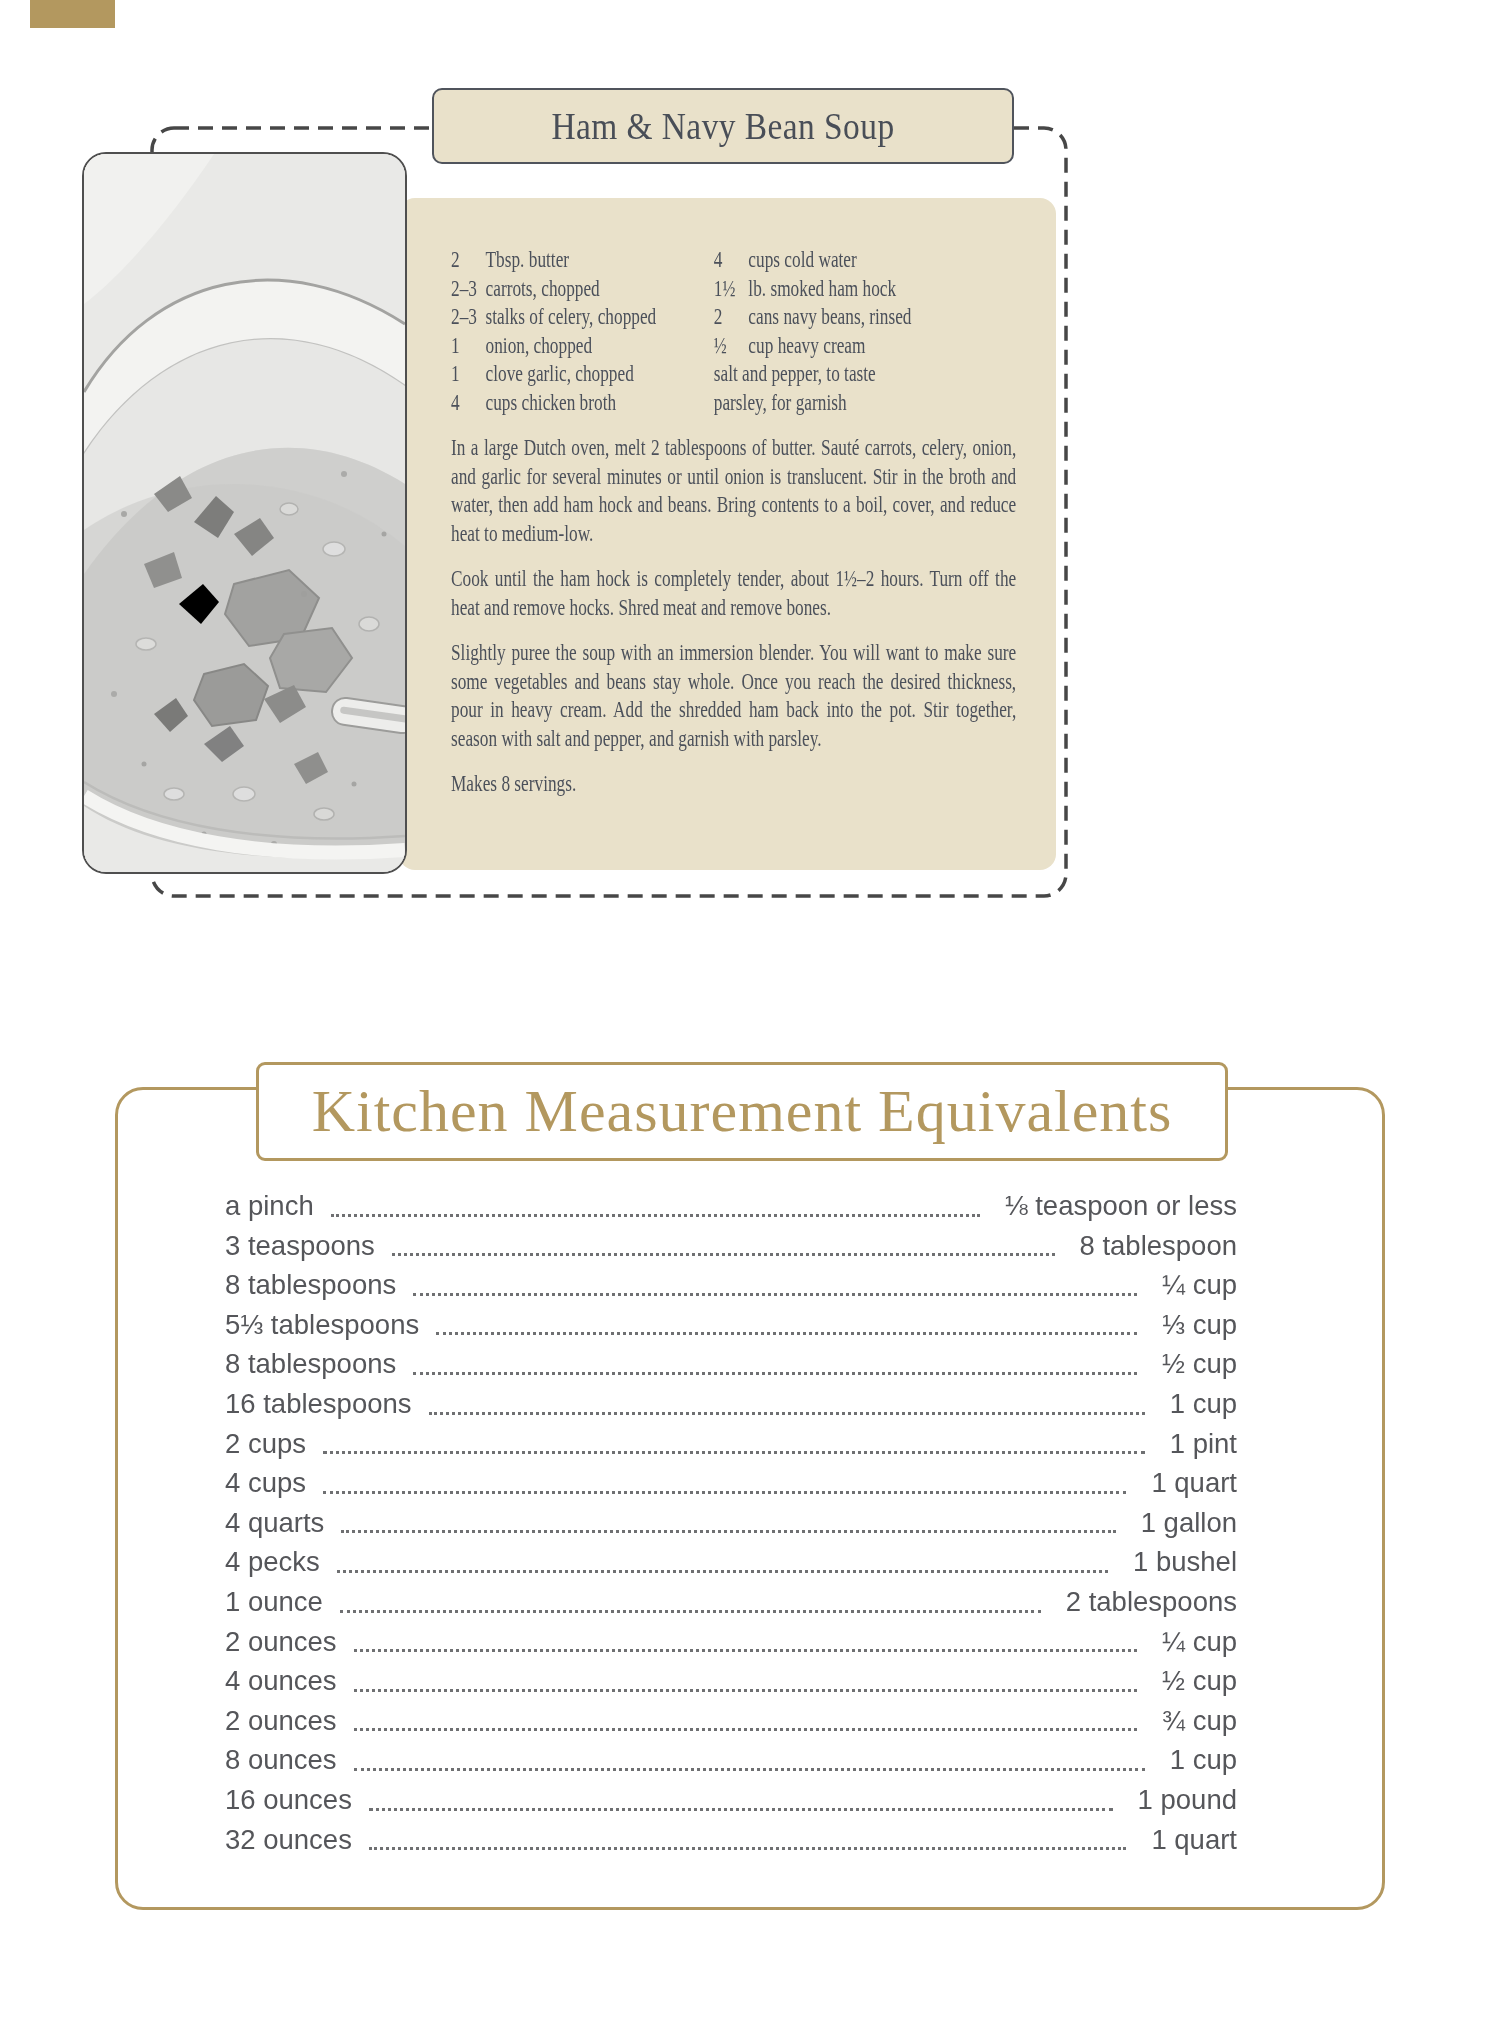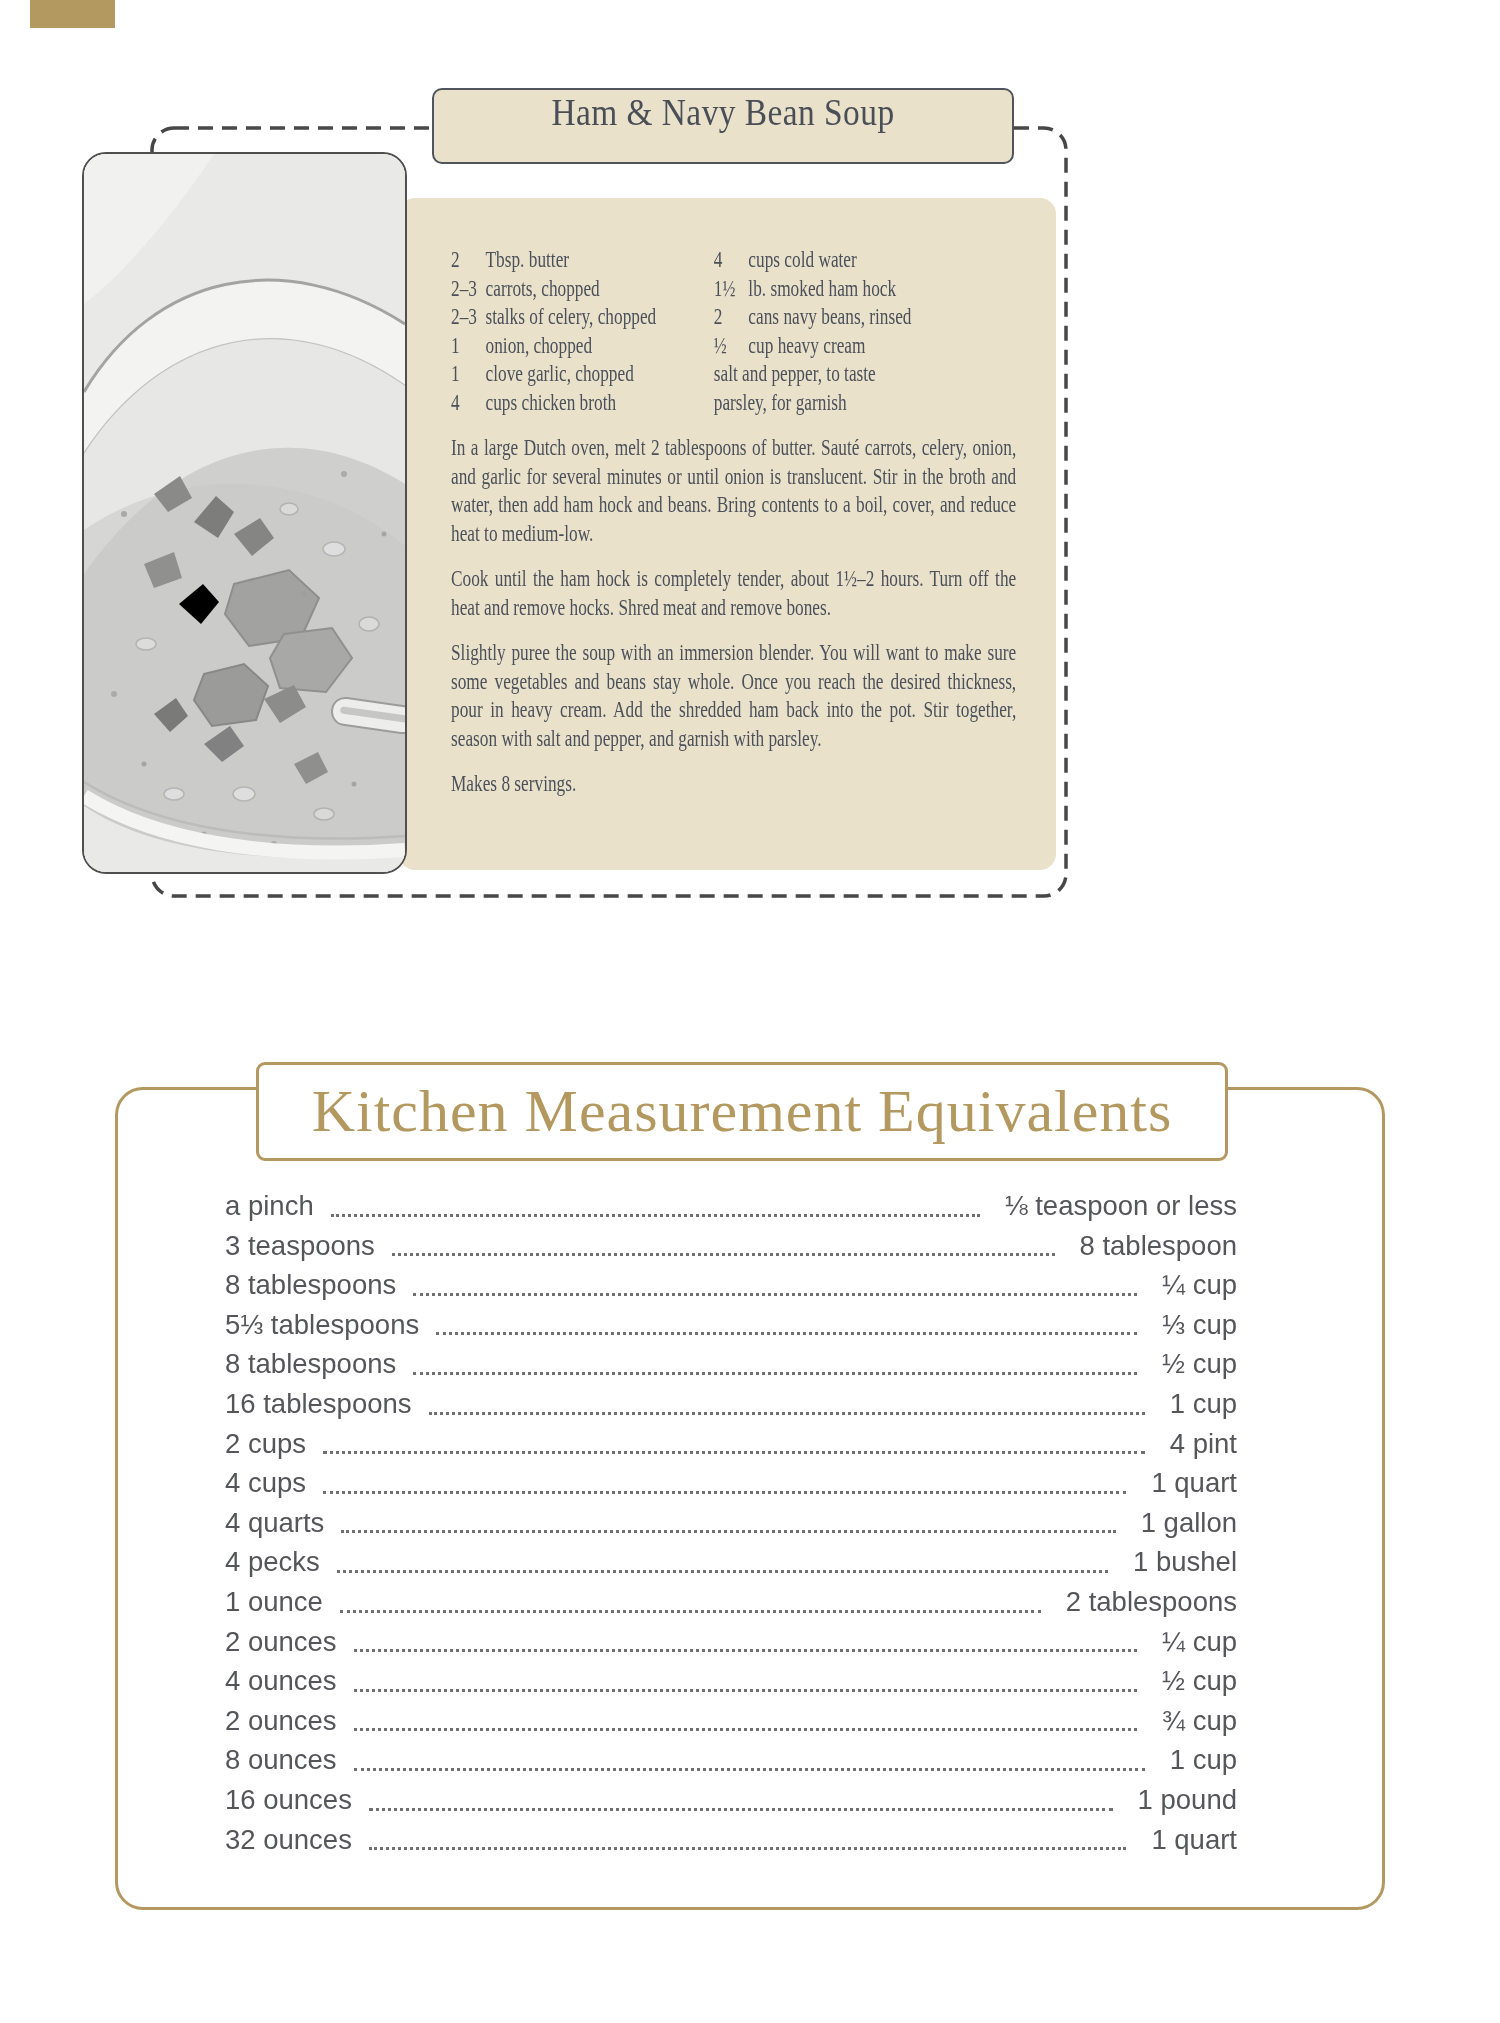--- a/index.html
+++ b/index.html
@@ -6,21 +6,21 @@
   .page{position:relative;width:1500px;height:2023px;background:#ffffff;
         font-family:"Liberation Serif",serif;overflow:hidden;}
 
   
   .corner-block{position:absolute;left:30px;top:0;width:85px;height:28px;background:#b3985f;}
 
   
   .dashed-frame{position:absolute;left:150px;top:126px;width:918px;height:772px;z-index:1;}
   .recipe-title-box{position:absolute;left:432px;top:88px;width:578px;height:72px;
         background:#e9e1ca;border:2.5px solid #50545c;border-radius:10px;
-        display:flex;align-items:flex-start;justify-content:center;z-index:4;}
+        display:flex;align-items:center;justify-content:center;z-index:4;}
   .recipe-title-box .t{font-size:38px;color:#494e57;white-space:nowrap;
         transform:scaleX(0.88);letter-spacing:.5px;}
 
   .photo-frame{position:absolute;left:82px;top:152px;width:321px;height:718px;
         border:2.5px solid #4f4f4f;border-radius:24px;overflow:hidden;background:#dfdfdd;z-index:3;}
   .photo-frame svg{display:block;}
 
   .content-panel{position:absolute;left:399px;top:198px;width:657px;height:672px;
         background:#e9e1ca;border-radius:16px;z-index:2;box-sizing:border-box;
         padding:47px 0 0 52px;}
@@ -234,21 +234,21 @@
       <span class="eq-to">½ cup</span>
     </div>
       <div class="eq-row">
       <span class="eq-from">16 tablespoons</span>
       <span class="eq-leader"></span>
       <span class="eq-to">1 cup</span>
     </div>
       <div class="eq-row">
       <span class="eq-from">2 cups</span>
       <span class="eq-leader"></span>
-      <span class="eq-to">4 pint</span>
+      <span class="eq-to">1 pint</span>
     </div>
       <div class="eq-row">
       <span class="eq-from">4 cups</span>
       <span class="eq-leader"></span>
       <span class="eq-to">1 quart</span>
     </div>
       <div class="eq-row">
       <span class="eq-from">4 quarts</span>
       <span class="eq-leader"></span>
       <span class="eq-to">1 gallon</span>

